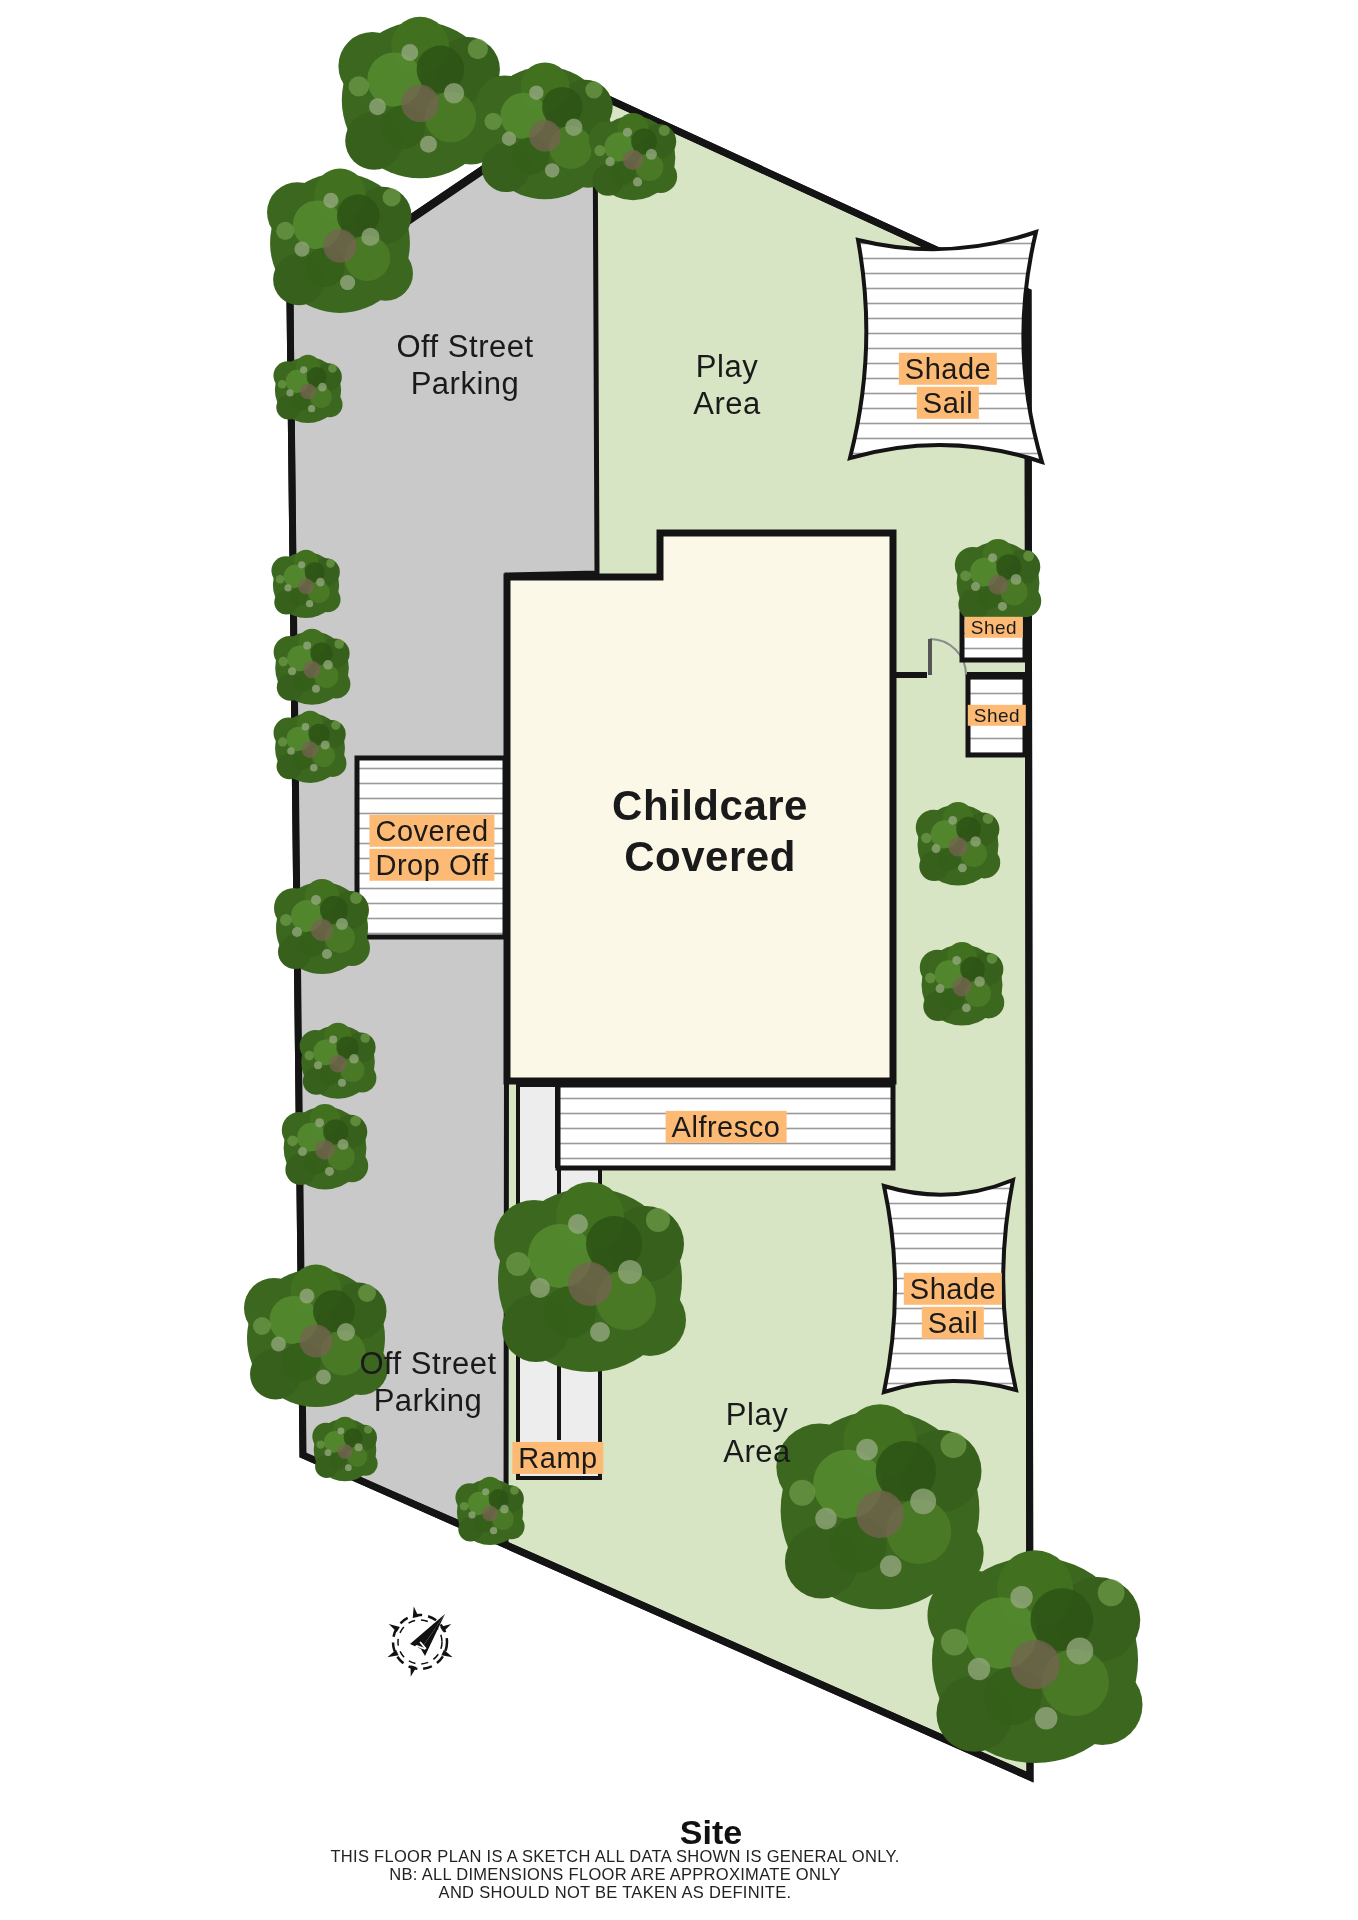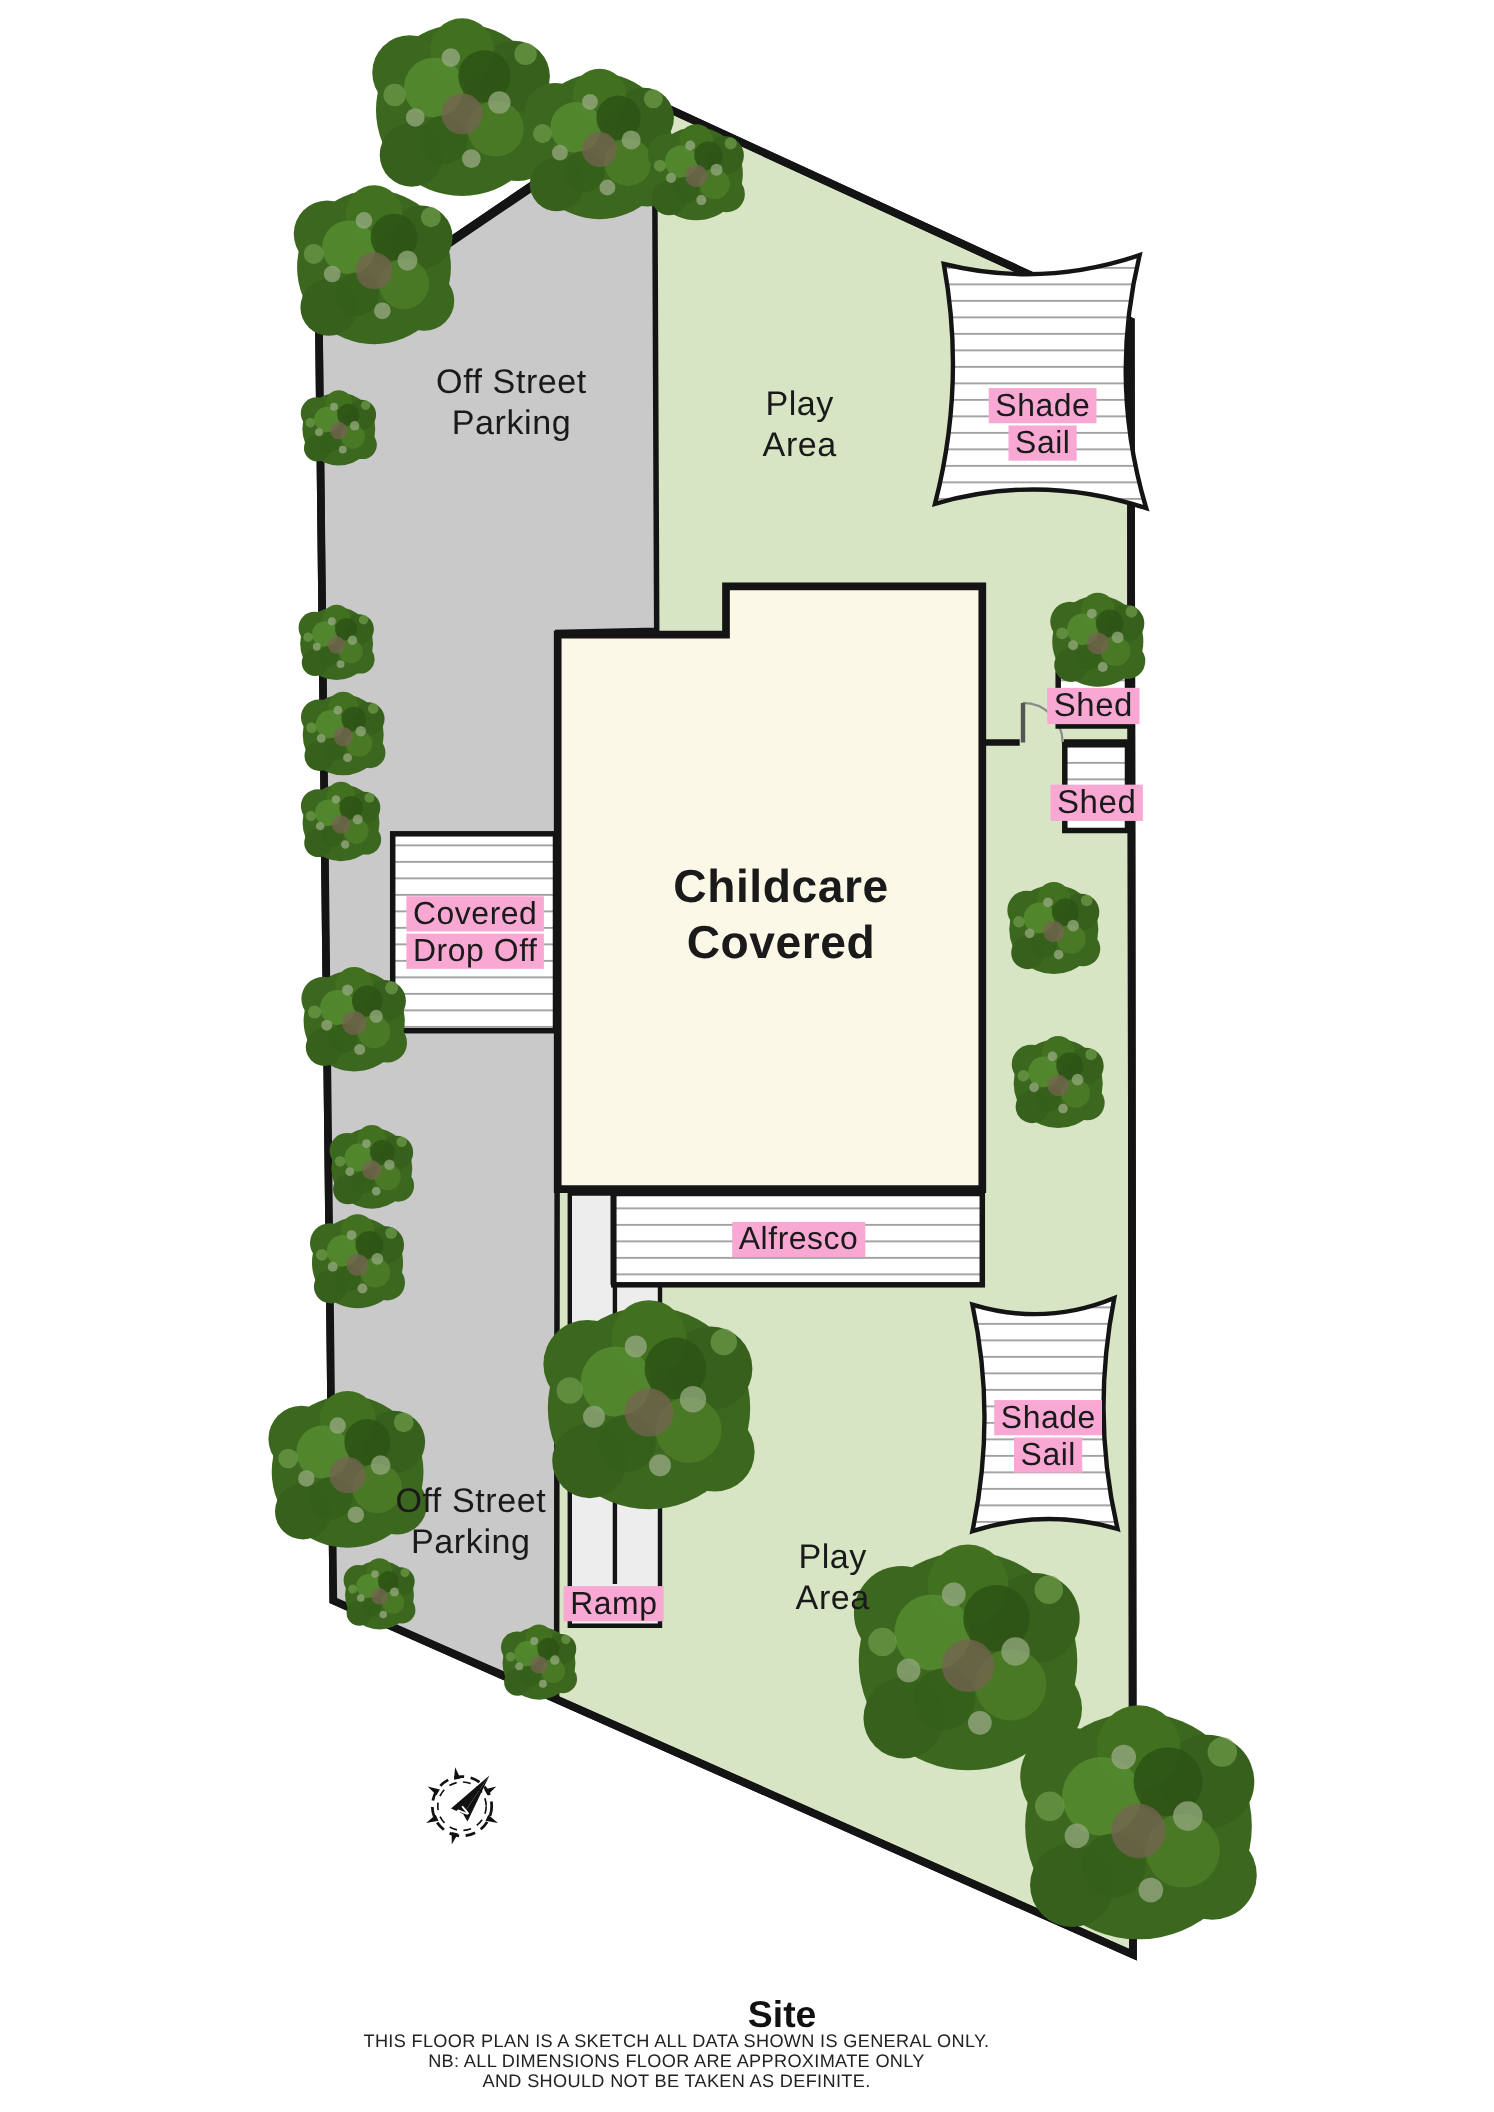--- a/index.html
+++ b/index.html
@@ -6,23 +6,23 @@
   #stage{
     position:relative;width:1358px;height:1920px;background:#ffffff;overflow:hidden;
     font-family:"Liberation Sans", sans-serif;
   }
   #planSvg{position:absolute;left:0;top:0;}
   .lbl{
     position:absolute;transform:translate(-50%,-50%);
     color:#1a1a1a;text-align:center;white-space:nowrap;
     font-size:31px;line-height:1.18;letter-spacing:0.5px;
   }
-  .lbl.onwhite span{background:#f9a8d4;padding:0 6px;}
+  .lbl.onwhite span{background:#fdba74;padding:0 6px;}
   .lbl.big{font-size:42px;font-weight:bold;line-height:1.22;letter-spacing:0.5px;}
-  .lbl.small{font-size:30px;margin-top:14px;}
+  .lbl.small{font-size:19px;}
   .lbl.med{font-size:29px;}
   .footer-title{
     position:absolute;left:0;width:1358px;text-align:center;
     font-size:34px;font-weight:bold;color:#111;line-height:1.0;
   }
   .footer-note{
     position:absolute;left:0;width:1230px;text-align:center;
     font-size:16.5px;color:#222;line-height:1.0;letter-spacing:0.3px;
   }
 </style>

